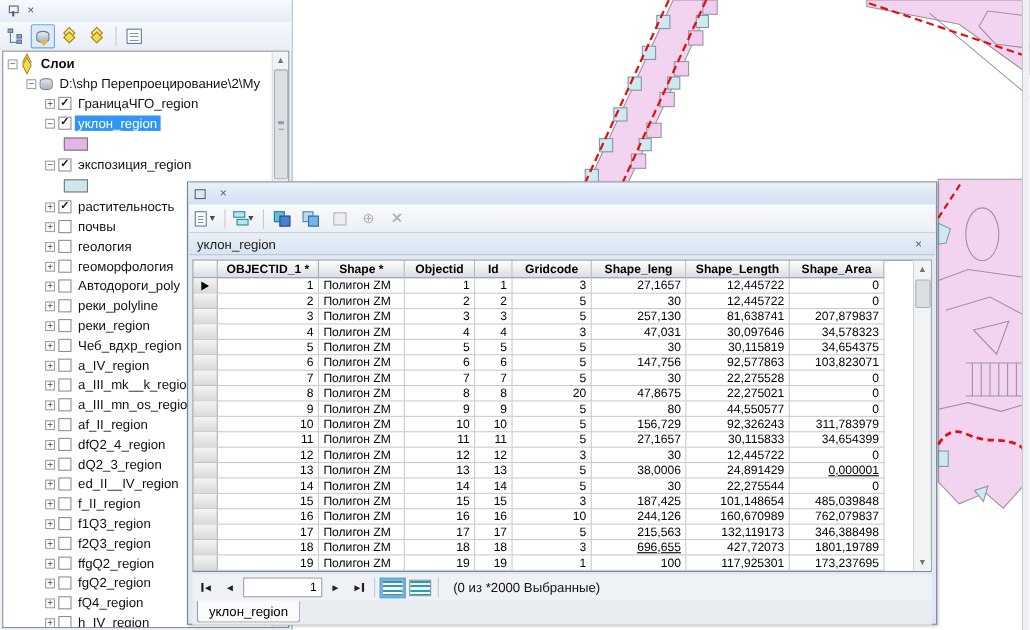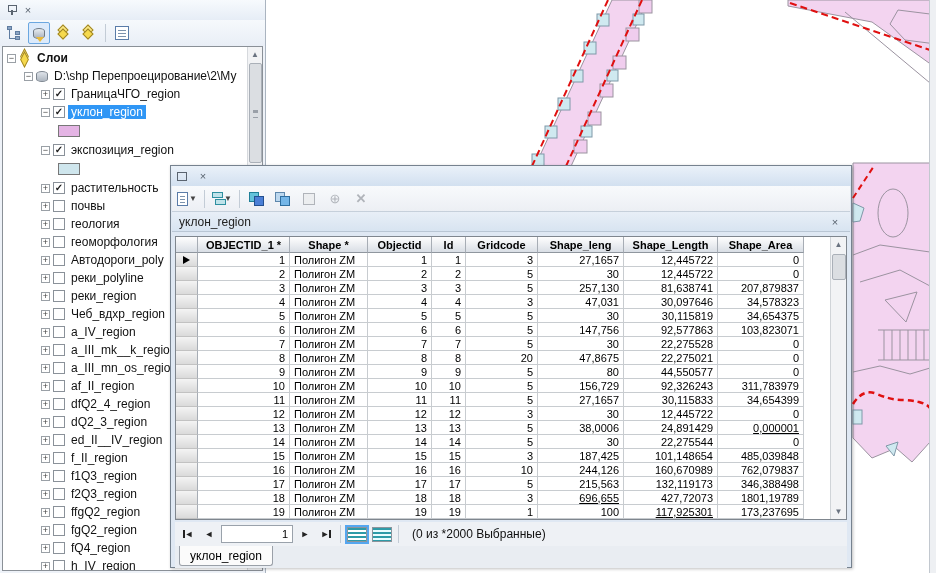--- a/index.html
+++ b/index.html
@@ -662,21 +662,21 @@
             <div class="dcell r" style="width: 86px;">1801,19789</div>
           </div>
           <div class="drow">
             <div class="rowsel"></div>
             <div class="dcell r" style="width: 92px;">19</div>
             <div class="dcell l" style="width: 78px;">Полигон ZM</div>
             <div class="dcell r" style="width: 64px;">19</div>
             <div class="dcell r" style="width: 34px;">19</div>
             <div class="dcell r" style="width: 72px;">1</div>
             <div class="dcell r" style="width: 86px;">100</div>
-            <div class="dcell r" style="width: 94px; text-decoration: underline;">117,925301</div>
+            <div class="dcell r" style="width: 94px;">117,925301</div>
             <div class="dcell r" style="width: 86px;">173,237695</div>
           </div>
         </div>
       <div id="vscroll">
         <div class="sb-arrow">▲</div>
         <div id="vthumb"></div>
         <div class="sb-arrow dn">▼</div>
       </div>
     </div>
 

